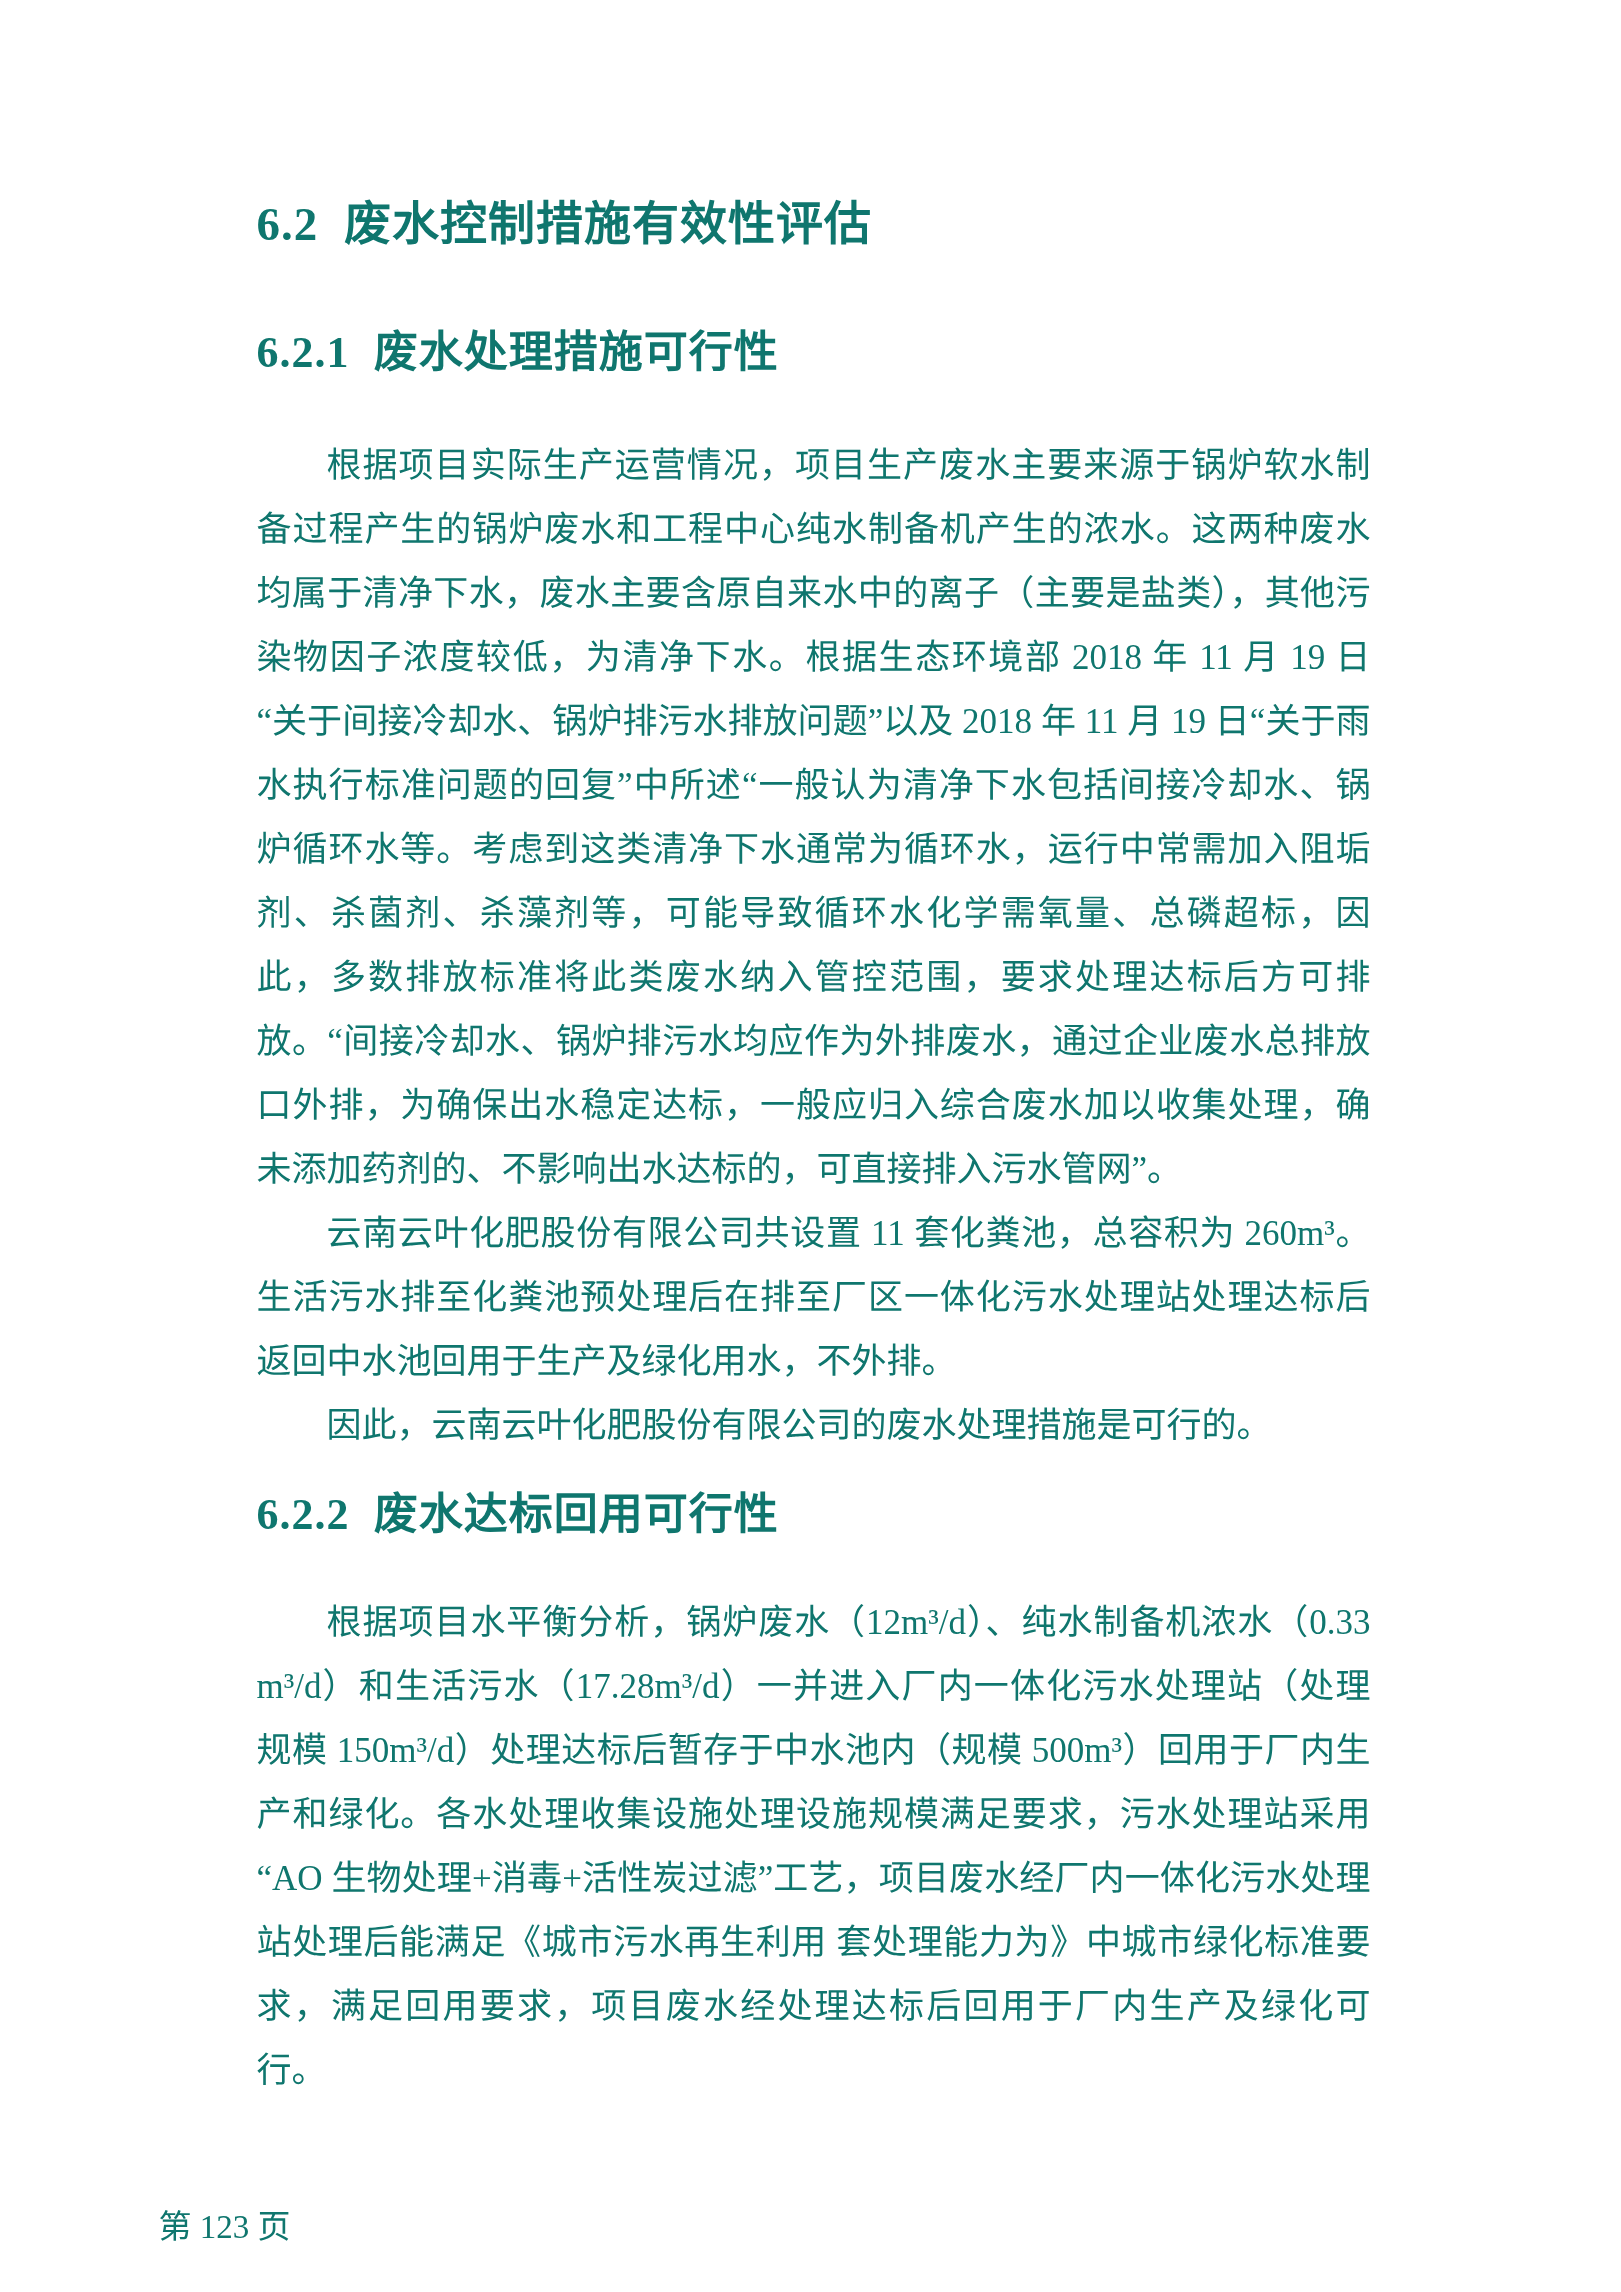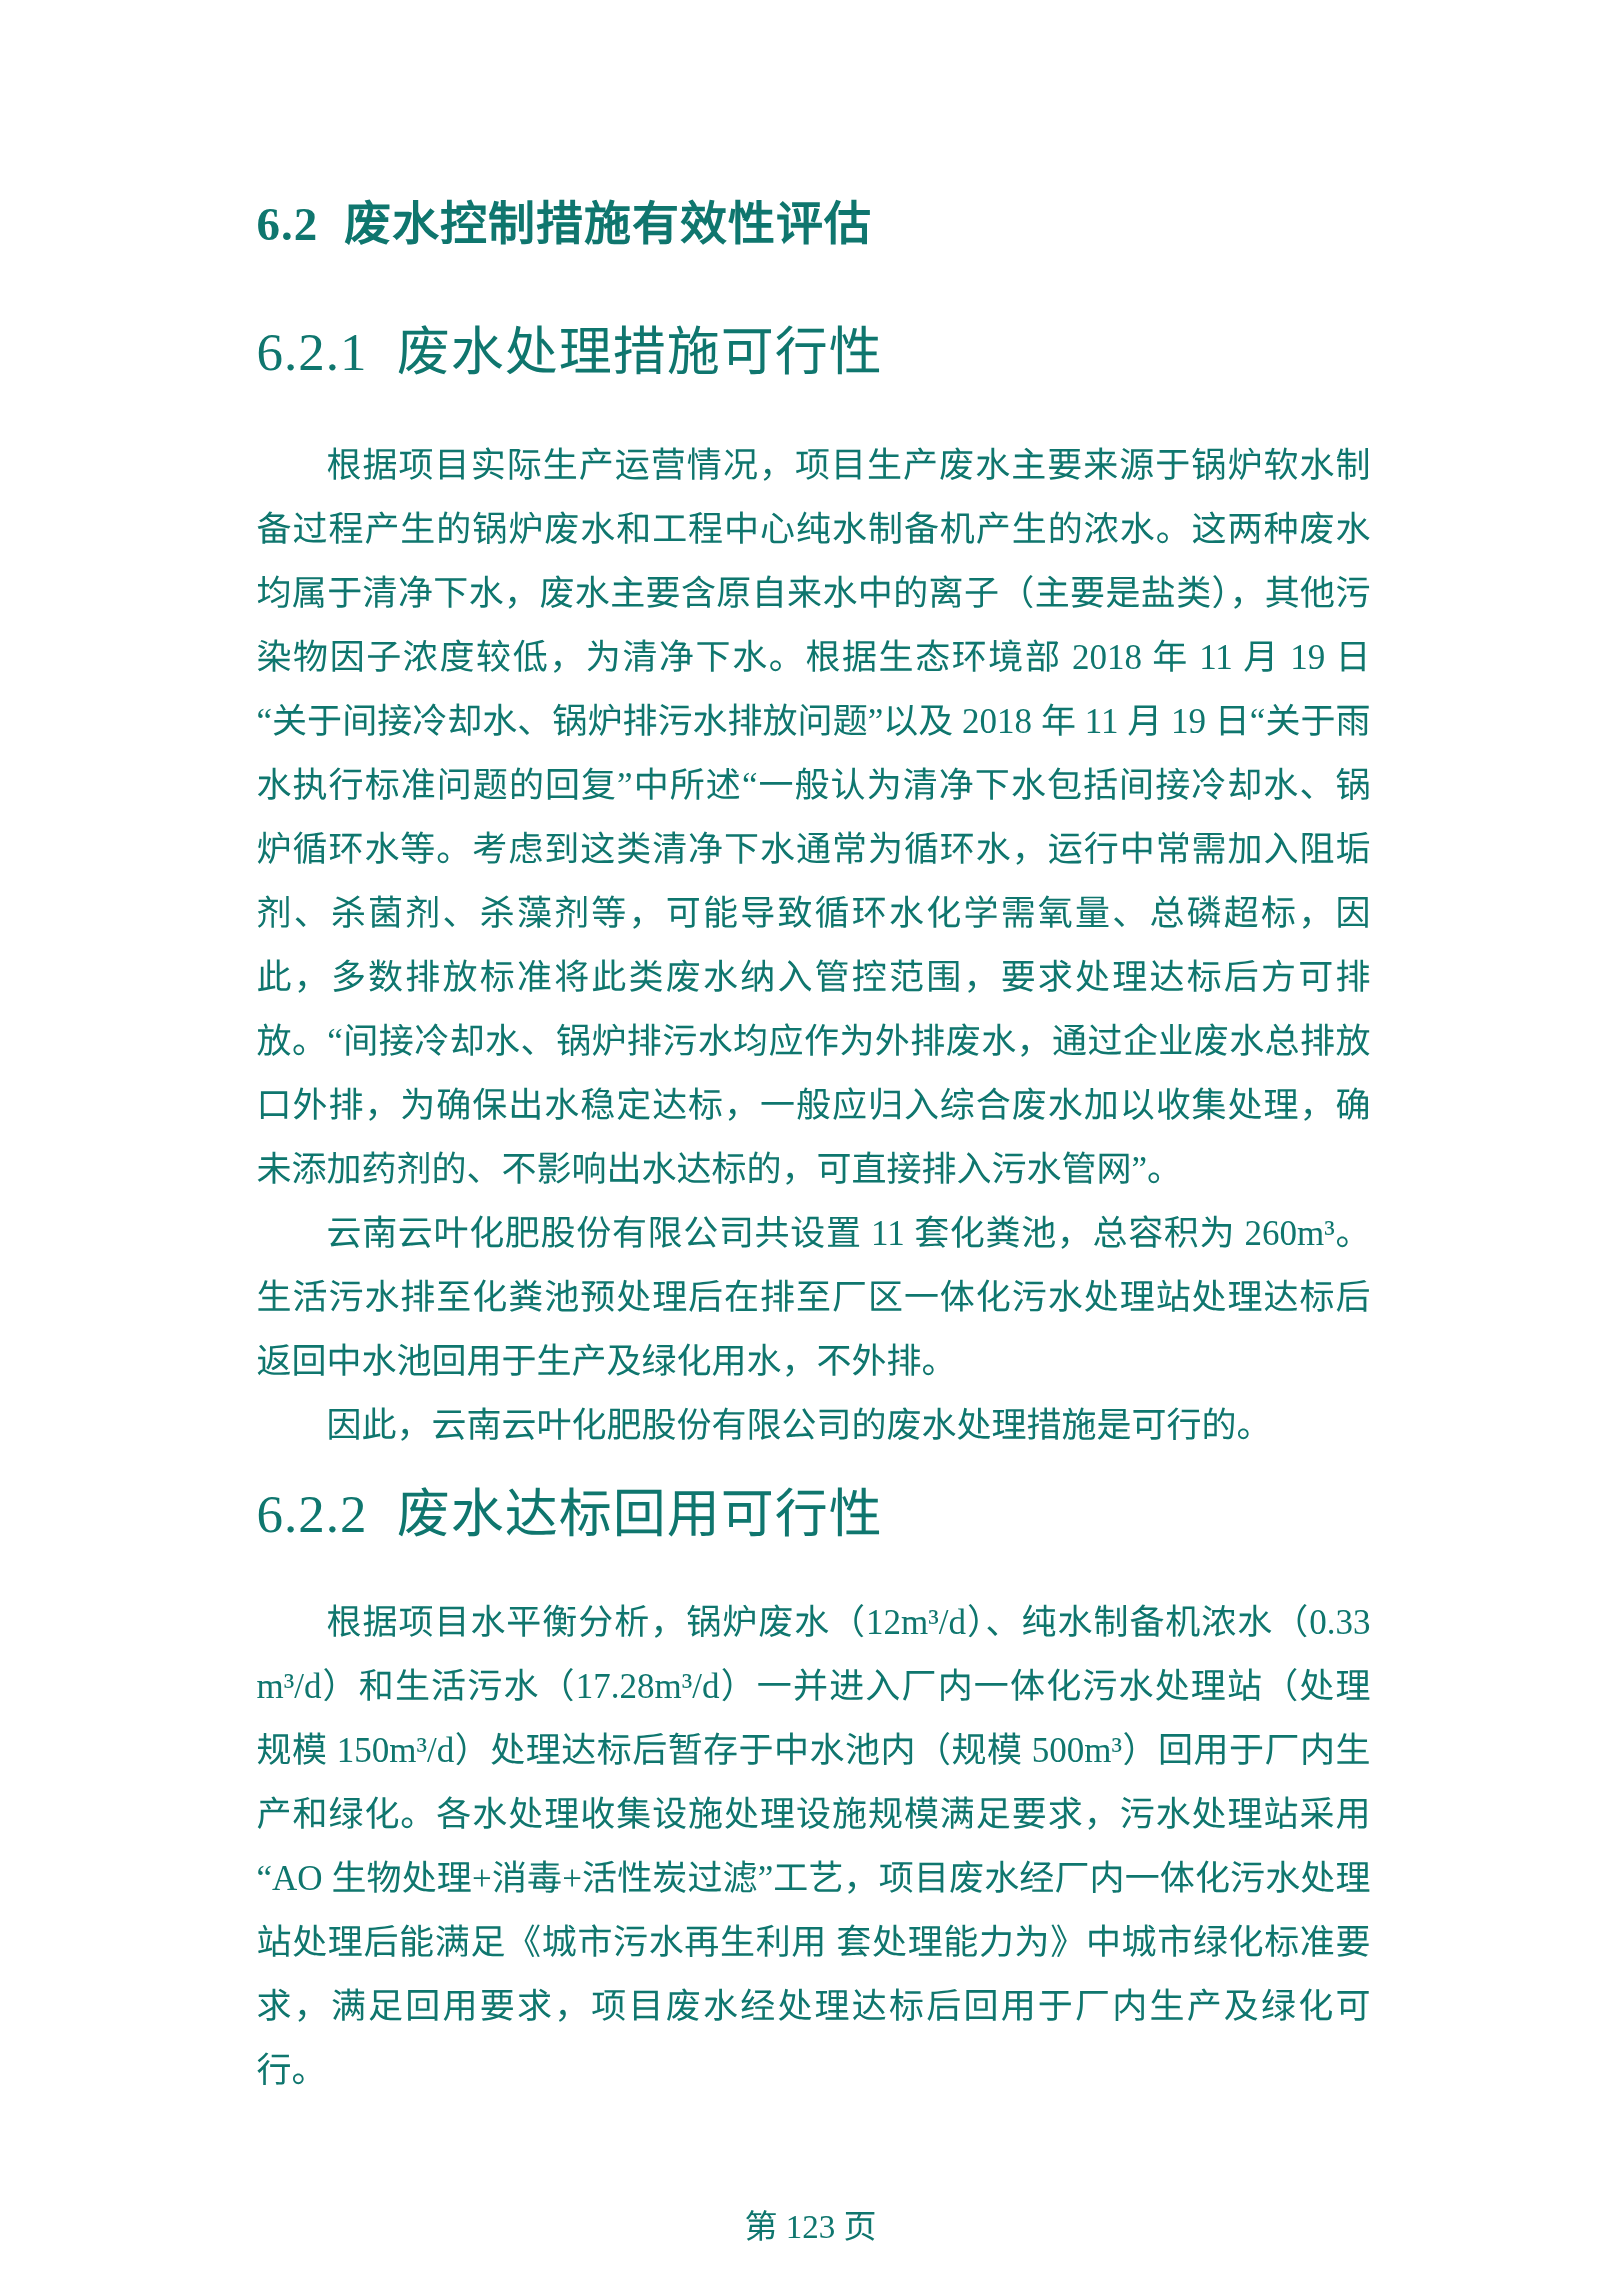--- a/index.html
+++ b/index.html
@@ -21,23 +21,23 @@
   }
   .h-level1 {
     margin: 0;
     font-size: 47px;
     line-height: 63px;
     font-weight: bold;
     letter-spacing: 1px;
   }
   .h-level2 {
     margin: 69px 0 0 0;
-    font-size: 53px;
+    font-size: 44px;
     line-height: 55px;
-    font-weight: normal;
+    font-weight: bold;
     letter-spacing: 1px;
   }
   .h-level2.second {
     margin-top: 29px;
   }
   .heading-number {
     margin-right: 0.55em;
   }
   .body-block {
     margin-top: 54px;
@@ -51,21 +51,20 @@
     line-height: 64px;
     text-align: justify;
     text-indent: 2em;
     word-break: break-all;
   }
   .page-footer {
     position: absolute;
     left: 0;
     right: 0;
     top: 2194px;
-    text-align: center;
     font-size: 33px;
     line-height: 43px;
   }
 </style>
 </head>
 <body>
 
 <div class="page">
 
   <h1 class="h-level1">

